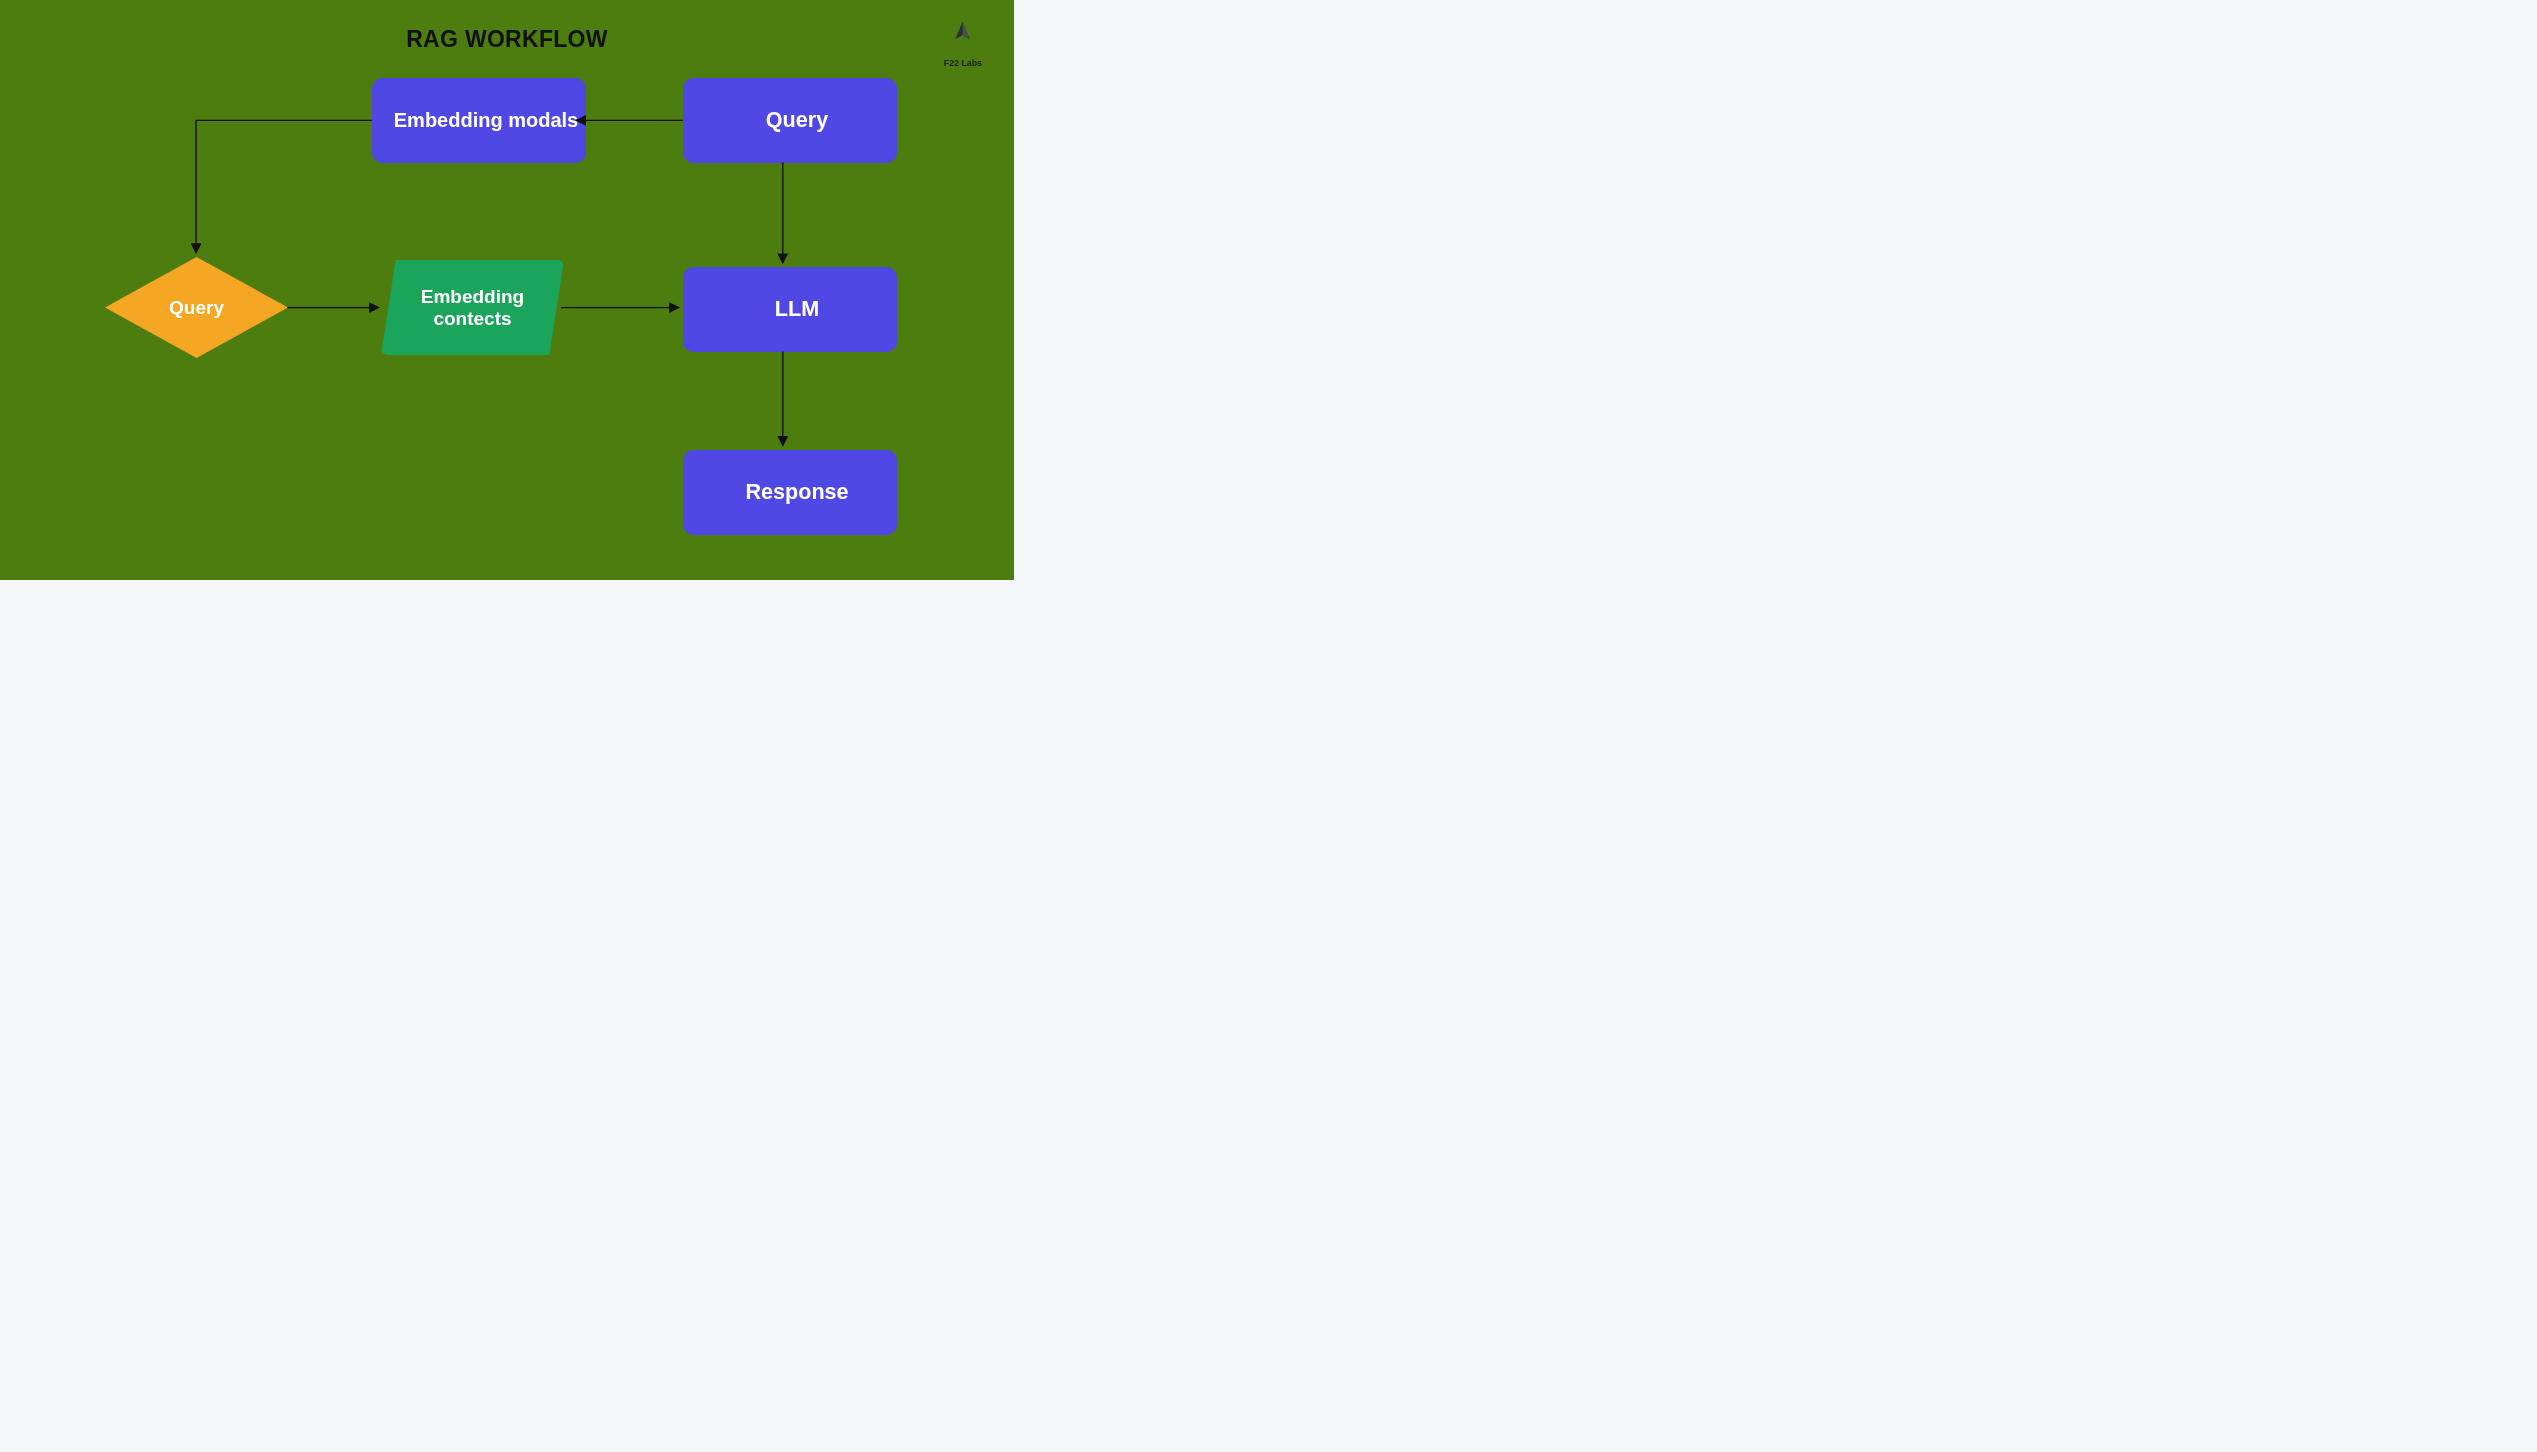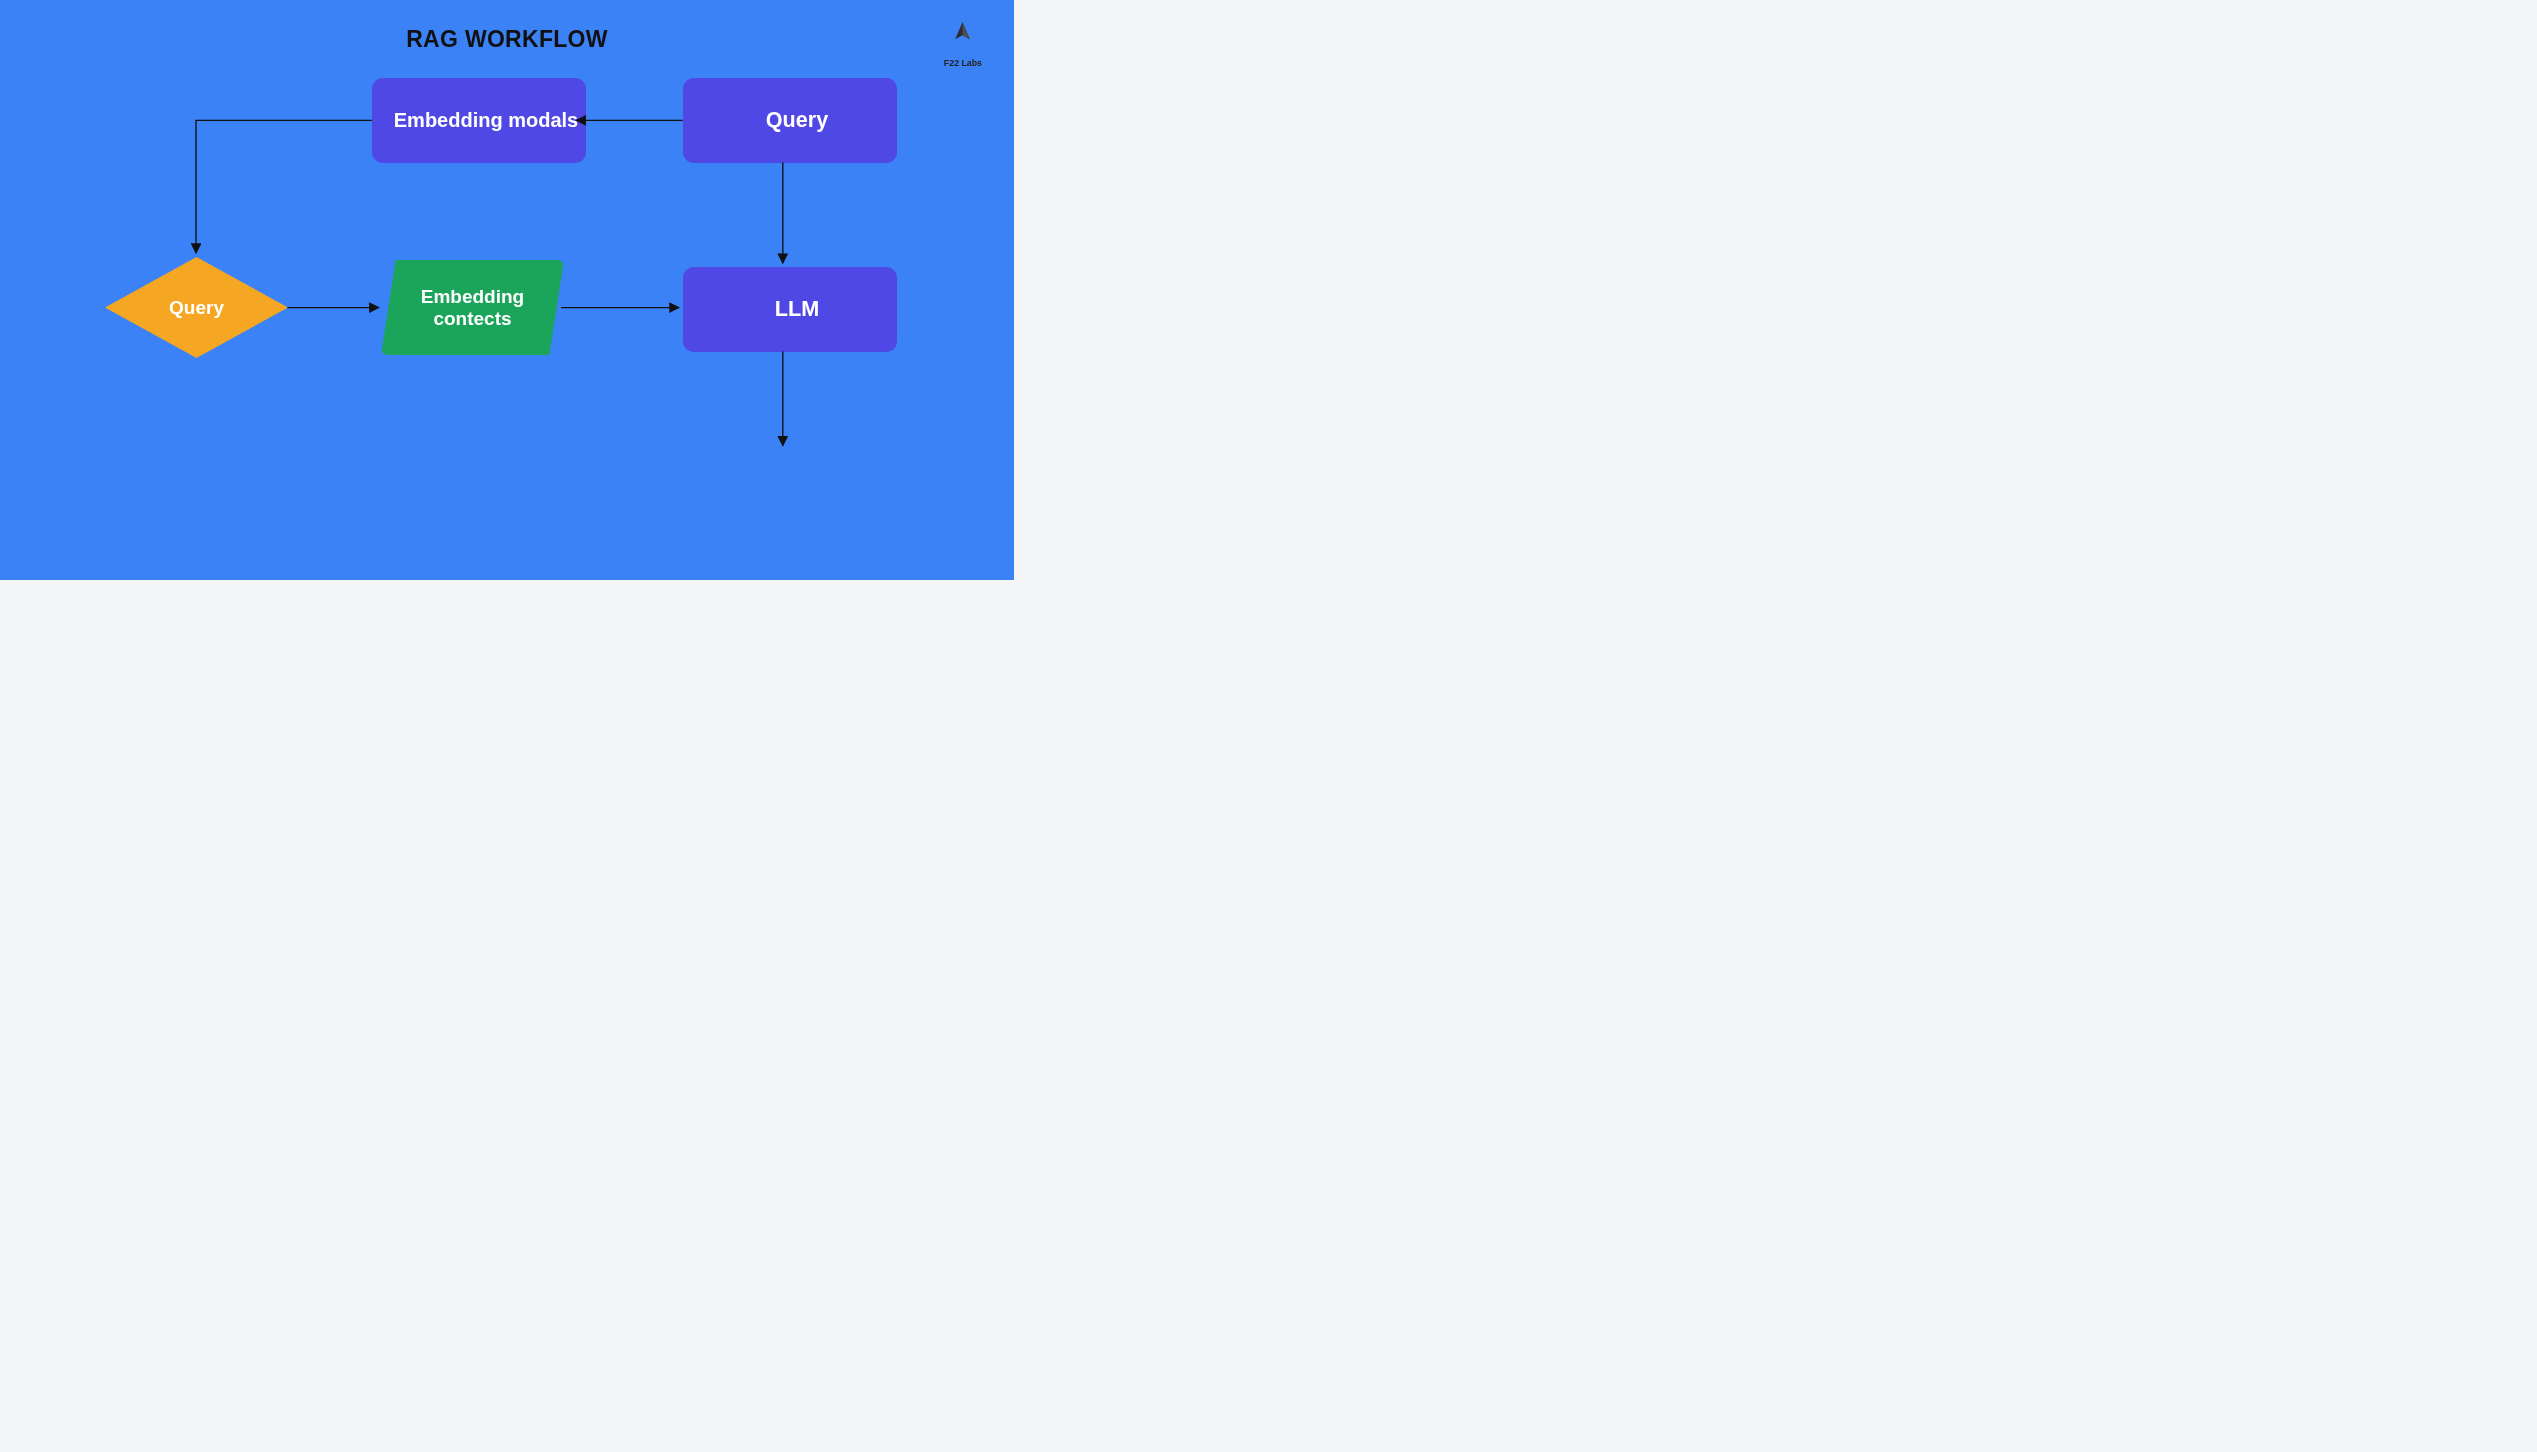--- a/index.html
+++ b/index.html
@@ -7,21 +7,21 @@
     padding: 0;
     width: 100%;
     height: 100%;
     background: #f3f5f7;
     font-family: -apple-system, BlinkMacSystemFont, "Segoe UI", Arial, sans-serif;
   }
   .canvas {
     position: relative;
     width: 1014px;
     height: 580px;
-    background: #3b82f6;
+    background: #4d7c0f;
   }
   .title {
     position: absolute;
     top: 26px;
     left: 0;
     width: 100%;
     text-align: center;
     font-size: 23px;
     font-weight: 800;
     letter-spacing: 0.3px;
@@ -128,20 +128,23 @@
 
   <div class="node para" style="left:381px; top:260px;">
     <div class="para-shape"></div>
     <span class="label">Embedding contects</span>
   </div>
 
   <div class="node rect" style="left:683px; top:267px; width:200px; height:85px; font-size:21.6px;">
     <span>LLM</span>
   </div>
 
+  <div class="node rect" style="left:683px; top:450px; width:200px; height:85px; font-size:21.6px;">
+    <span>Response</span>
+  </div>
 
   <svg class="arrows" viewBox="0 0 1500 858" width="1014" height="580">
     <defs>
       <marker id="arrowhead" markerWidth="8" markerHeight="8" refX="7" refY="4" orient="auto">
         <path d="M0,0 L8,4 L0,8 Z" fill="#111"></path>
       </marker>
     </defs>
 
     <line x1="1010" y1="178" x2="853" y2="178" stroke="#111" stroke-width="2" marker-end="url(#arrowhead)"></line>
 

